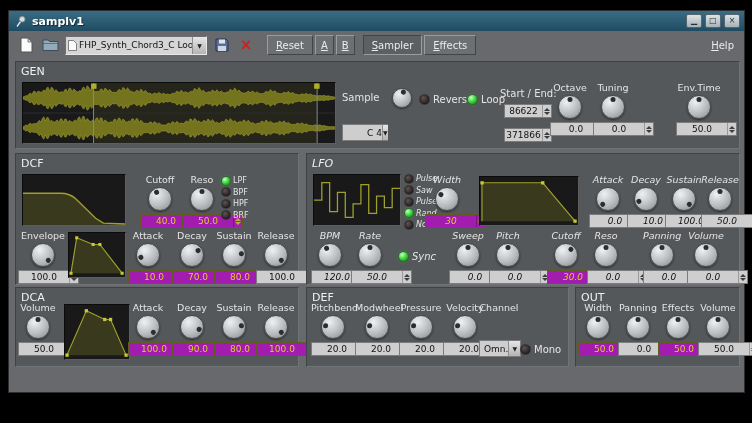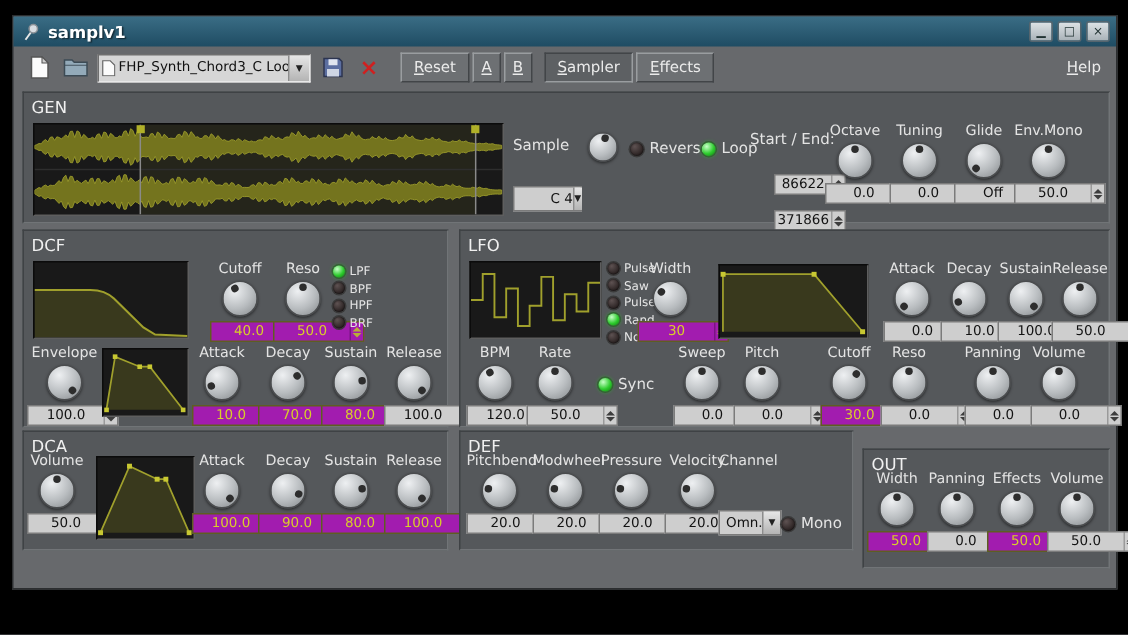--- a/index.html
+++ b/index.html
@@ -27,24 +27,24 @@
 .raised.ab{padding:0 5px;}
 .tab-flat{background:#5d6063;border:1px solid;border-color:#424548 #9a9da0 #9a9da0 #424548;color:#ebebeb;font-size:10px;height:20px;padding:0 8px;font-family:inherit;margin-left:6px;margin-right:2px;}
 .help{margin-left:auto;font-size:10px;color:#ebebeb;padding-right:4px;}
 .sp8{width:8px;}
 
 
 .panel{position:absolute;background:#55585b;border:1px solid;border-color:#3f4245 #717477 #717477 #3f4245;}
 .ptitle{position:absolute;left:5px;top:3px;font-size:11px;color:#f0f0f0;}
 .p-gen{left:6px;top:50px;width:725px;height:88px;}
 .p-dcf{left:6px;top:142px;width:284px;height:132px;}
-.p-lfo{left:297px;top:142px;width:434px;height:132px;}
+.p-lfo{left:297px;top:142px;width:434px;height:132px;font-style:italic;}
 .p-dca{left:6px;top:276px;width:284px;height:80px;}
 .p-def{left:297px;top:276px;width:263px;height:80px;}
-.p-out{left:566px;top:288px;width:165px;height:80px;}
+.p-out{left:566px;top:276px;width:165px;height:80px;}
 
 .screen{position:absolute;background:#191919;border:1px solid;border-color:#0b0b0b #5e5e5e #5e5e5e #0b0b0b;}
 .screen svg{display:block;width:100%;height:100%;}
 .s-wave{left:6px;top:20px;width:314px;height:62px;}
 .s-filter{left:6px;top:20px;width:104px;height:52px;}
 .s-dcfenv{left:52px;top:78px;width:58px;height:46px;}
 .s-lfowave{left:6px;top:20px;width:88px;height:52px;}
 .s-lfoenv{left:172px;top:22px;width:100px;height:50px;}
 .s-dcaenv{left:48px;top:16px;width:66px;height:56px;}
 
@@ -58,21 +58,21 @@
 .knob .dot{position:absolute;left:50%;top:50%;width:5px;height:5px;border-radius:50%;background:#2d2d2d;}
 .spin{height:14px;width:61px;margin:3px auto 0;background:#cecece;border:1px solid #7b7b7b;display:flex;align-items:center;font-size:9px;color:#121212;}
 .spin .val{flex:1;text-align:center;white-space:nowrap;}
 .spin .arr{width:9px;height:100%;display:flex;flex-direction:column;justify-content:center;gap:1px;border-left:1px solid rgba(0,0,0,.25);}
 .spin .arr i{display:block;width:0;height:0;margin:0 auto;border-left:3px solid transparent;border-right:3px solid transparent;}
 .spin .arr .u{border-bottom:3px solid #3d3d3d;}
 .spin .arr .d{border-top:3px solid #3d3d3d;}
 .spin.hl{background:#a21caf;border-color:#5e5e22;color:#d8ce2a;}
 .spin.hl .arr .u{border-bottom-color:#b9af36;}
 .spin.hl .arr .d{border-top-color:#b9af36;}
-.spin.wide{position:absolute;width:48px;margin:12px;}
+.spin.wide{position:absolute;width:48px;margin:0;}
 
 
 .led{display:inline-block;width:9px;height:9px;border-radius:50%;background:radial-gradient(circle at 35% 30%,#5e5252,#271f1f 75%);box-shadow:inset 0 0 1px #000,0 0 0 1px #3a3a3a;flex:none;}
 .led.on{background:radial-gradient(circle at 35% 30%,#c6ffc6,#2ecc2e 55%,#0b7a0b);box-shadow:0 0 3px #2c2,0 0 0 1px #3a3a3a;}
 .ledrow{position:absolute;display:flex;align-items:center;gap:4px;font-size:10px;color:#e4e4e4;white-space:nowrap;}
 .ledcol{position:absolute;display:flex;flex-direction:column;gap:2.5px;}
 .ledcol .ledrow-item{display:flex;align-items:center;gap:3px;font-size:8px;color:#e4e4e4;white-space:nowrap;}
 .ledcol .ledrow-item .led{width:8px;height:8px;}
 
 
@@ -277,35 +277,22 @@
           <i class="dot" style="transform:translate(-50%,-50%) rotate(0deg) translateY(-7.5px)"></i>
         </div>
         <div class="spin">
           <span class="val">0.0</span>
           <span class="arr">
             <i class="u"></i>
             <i class="d"></i>
           </span>
         </div>
       </div>
-    <div class="kg k-glide">
-        <div class="kg-label">Glide</div>
-        <div class="knob">
-          <i class="dot" style="transform:translate(-50%,-50%) rotate(-135deg) translateY(-7.5px)"></i>
-        </div>
-        <div class="spin">
-          <span class="val">Off</span>
-          <span class="arr">
-            <i class="u"></i>
-            <i class="d"></i>
-          </span>
-        </div>
-      </div>
     <div class="kg k-envtime">
-        <div class="kg-label">Env.Mono</div>
+        <div class="kg-label">Env.Time</div>
         <div class="knob">
           <i class="dot" style="transform:translate(-50%,-50%) rotate(0deg) translateY(-7.5px)"></i>
         </div>
         <div class="spin">
           <span class="val">50.0</span>
           <span class="arr">
             <i class="u"></i>
             <i class="d"></i>
           </span>
         </div>

